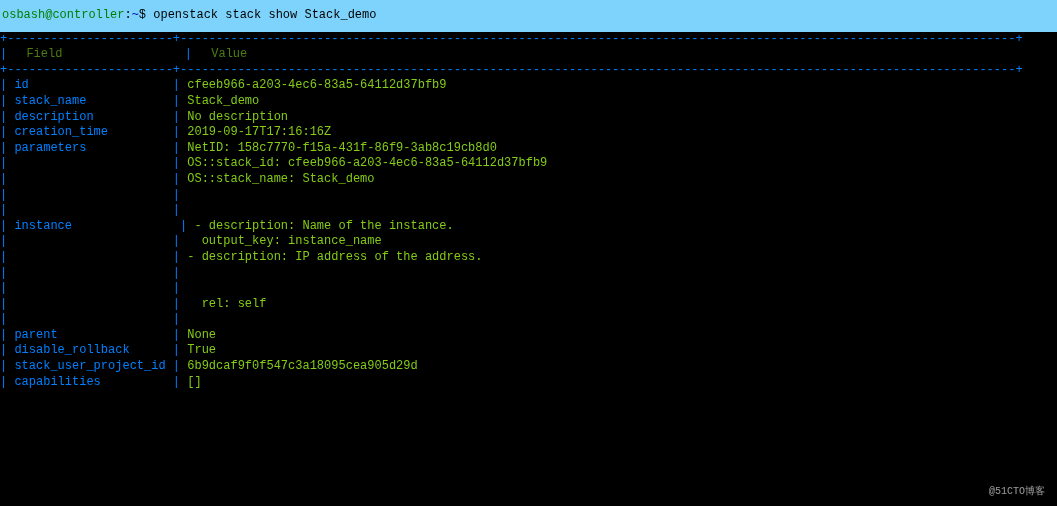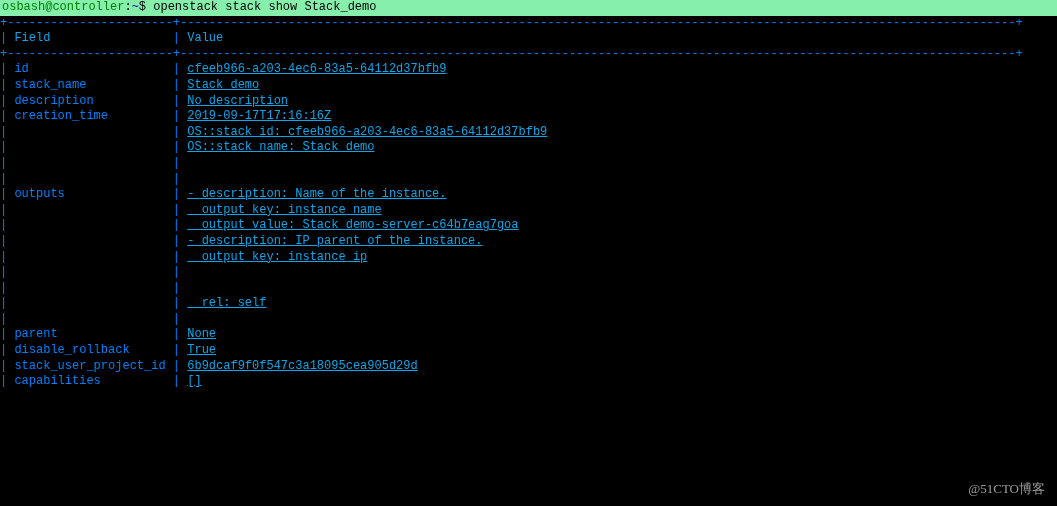--- a/index.html
+++ b/index.html
@@ -15,23 +15,23 @@
       color: #ccc;
       padding: 0;
       overflow-x: auto;
       white-space: nowrap;
       position: relative;
     }
     .terminal {
       padding: 0;
     }
     .prompt-line {
-      background: #86efac;
+      background: #7dd3fc;
       color: #000;
-      padding: 0 2px;
+      padding: 8px 2px;
     }
     .user-host {
       color: #008000;
     }
     .path {
       color: #0000aa;
     }
     .command {
       color: #000;
     }
@@ -45,57 +45,56 @@
     .dash {
       color: #0080ff;
     }
     .plus {
       color: #0080ff;
     }
     .field-name {
       color: #0080ff;
     }
     .header {
-      color: #0ea5e9;
+      color: #4d7c0f;
+      margin-left: 12px;
     }
     .turquoise {
-      color: #0ea5e9;
-      text-decoration: underline;
+      color: #84cc16;
     }
     .watermark {
       position: fixed;
       bottom: 8px;
       right: 12px;
       color: rgba(255,255,255,0.6);
-      font-size: 13px;
-      font-family: Liberation Serif, serif;
+      font-size: 10px;
+      font-family: Liberation Mono, monospace;
     }
   </style>
 </head>
 <body>
 
 <div class="terminal">
   <div class="prompt-line"><span class="user-host">osbash@controller</span><span>:</span><span class="path">~</span><span>$</span> <span class="command">openstack stack show Stack_demo</span></div>
   <div id="output">
       <span class="line"><span class="plus">+</span><span class="dash">-----------------------</span><span class="plus">+</span><span class="dash">--------------------------------------------------------------------------------------------------------------------</span><span class="plus">+</span></span>
       <span class="line"><span class="pipe">|</span> <span class="header">Field                </span> <span class="pipe">|</span> <span class="header">Value</span></span>
       <span class="line"><span class="plus">+</span><span class="dash">-----------------------</span><span class="plus">+</span><span class="dash">--------------------------------------------------------------------------------------------------------------------</span><span class="plus">+</span></span>
       <span class="line"><span class="pipe">|</span> <span class="field-name">id                   </span> <span class="pipe">|</span> <span class="turquoise">cfeeb966-a203-4ec6-83a5-64112d37bfb9</span></span>
       <span class="line"><span class="pipe">|</span> <span class="field-name">stack_name           </span> <span class="pipe">|</span> <span class="turquoise">Stack_demo</span></span>
       <span class="line"><span class="pipe">|</span> <span class="field-name">description          </span> <span class="pipe">|</span> <span class="turquoise">No description</span></span>
       <span class="line"><span class="pipe">|</span> <span class="field-name">creation_time        </span> <span class="pipe">|</span> <span class="turquoise">2019-09-17T17:16:16Z</span></span>
+      <span class="line"><span class="pipe">|</span> <span class="field-name">parameters           </span> <span class="pipe">|</span> <span class="turquoise">NetID: 158c7770-f15a-431f-86f9-3ab8c19cb8d0</span></span>
       <span class="line"><span class="pipe">|</span> <span class="field-name">                     </span> <span class="pipe">|</span> <span class="turquoise">OS::stack_id: cfeeb966-a203-4ec6-83a5-64112d37bfb9</span></span>
       <span class="line"><span class="pipe">|</span> <span class="field-name">                     </span> <span class="pipe">|</span> <span class="turquoise">OS::stack_name: Stack_demo</span></span>
       <span class="line"><span class="pipe">|</span>                       <span class="pipe">|</span></span>
       <span class="line"><span class="pipe">|</span>                       <span class="pipe">|</span></span>
-      <span class="line"><span class="pipe">|</span> <span class="field-name">outputs              </span> <span class="pipe">|</span> <span class="turquoise">- description: Name of the instance.</span></span>
+      <span class="line"><span class="pipe">|</span> <span class="field-name">instance              </span> <span class="pipe">|</span> <span class="turquoise">- description: Name of the instance.</span></span>
       <span class="line"><span class="pipe">|</span> <span class="field-name">                     </span> <span class="pipe">|</span> <span class="turquoise">  output_key: instance_name</span></span>
-      <span class="line"><span class="pipe">|</span> <span class="field-name">                     </span> <span class="pipe">|</span> <span class="turquoise">  output_value: Stack_demo-server-c64b7eag7goa</span></span>
-      <span class="line"><span class="pipe">|</span> <span class="field-name">                     </span> <span class="pipe">|</span> <span class="turquoise">- description: IP parent of the instance.</span></span>
-      <span class="line"><span class="pipe">|</span> <span class="field-name">                     </span> <span class="pipe">|</span> <span class="turquoise">  output_key: instance_ip</span></span>
+      <span class="line"><span class="pipe">|</span> <span class="field-name">                     </span> <span class="pipe">|</span> <span class="turquoise">- description: IP address of the address.</span></span>
       <span class="line"><span class="pipe">|</span>                       <span class="pipe">|</span></span>
       <span class="line"><span class="pipe">|</span>                       <span class="pipe">|</span></span>
       <span class="line"><span class="pipe">|</span> <span class="field-name">                     </span> <span class="pipe">|</span> <span class="turquoise">  rel: self</span></span>
       <span class="line"><span class="pipe">|</span>                       <span class="pipe">|</span></span>
       <span class="line"><span class="pipe">|</span> <span class="field-name">parent               </span> <span class="pipe">|</span> <span class="turquoise">None</span></span>
       <span class="line"><span class="pipe">|</span> <span class="field-name">disable_rollback     </span> <span class="pipe">|</span> <span class="turquoise">True</span></span>
       <span class="line"><span class="pipe">|</span> <span class="field-name">stack_user_project_id</span> <span class="pipe">|</span> <span class="turquoise">6b9dcaf9f0f547c3a18095cea905d29d</span></span>
       <span class="line"><span class="pipe">|</span> <span class="field-name">capabilities         </span> <span class="pipe">|</span> <span class="turquoise">[]</span></span>
     </div>
 </div>

